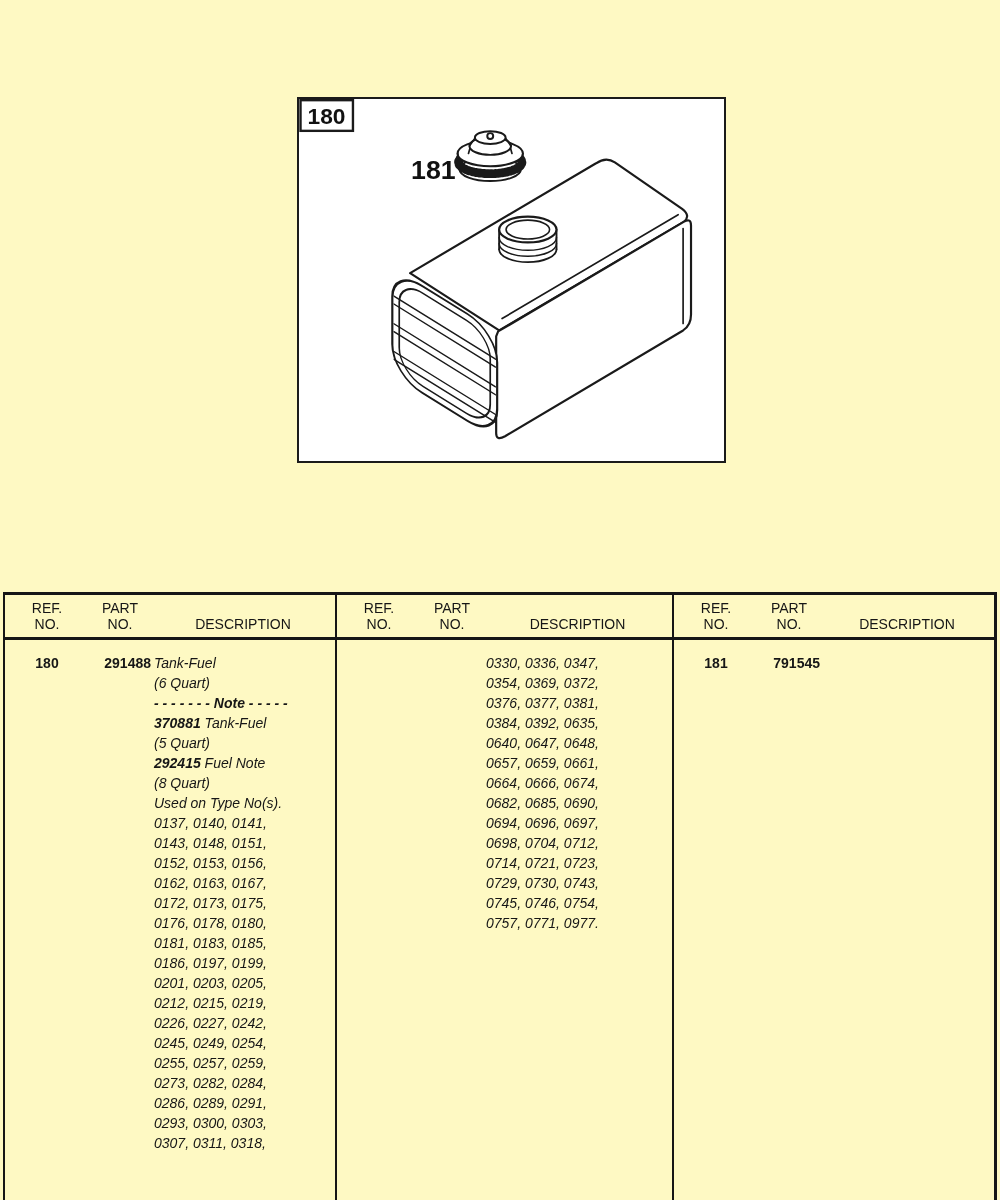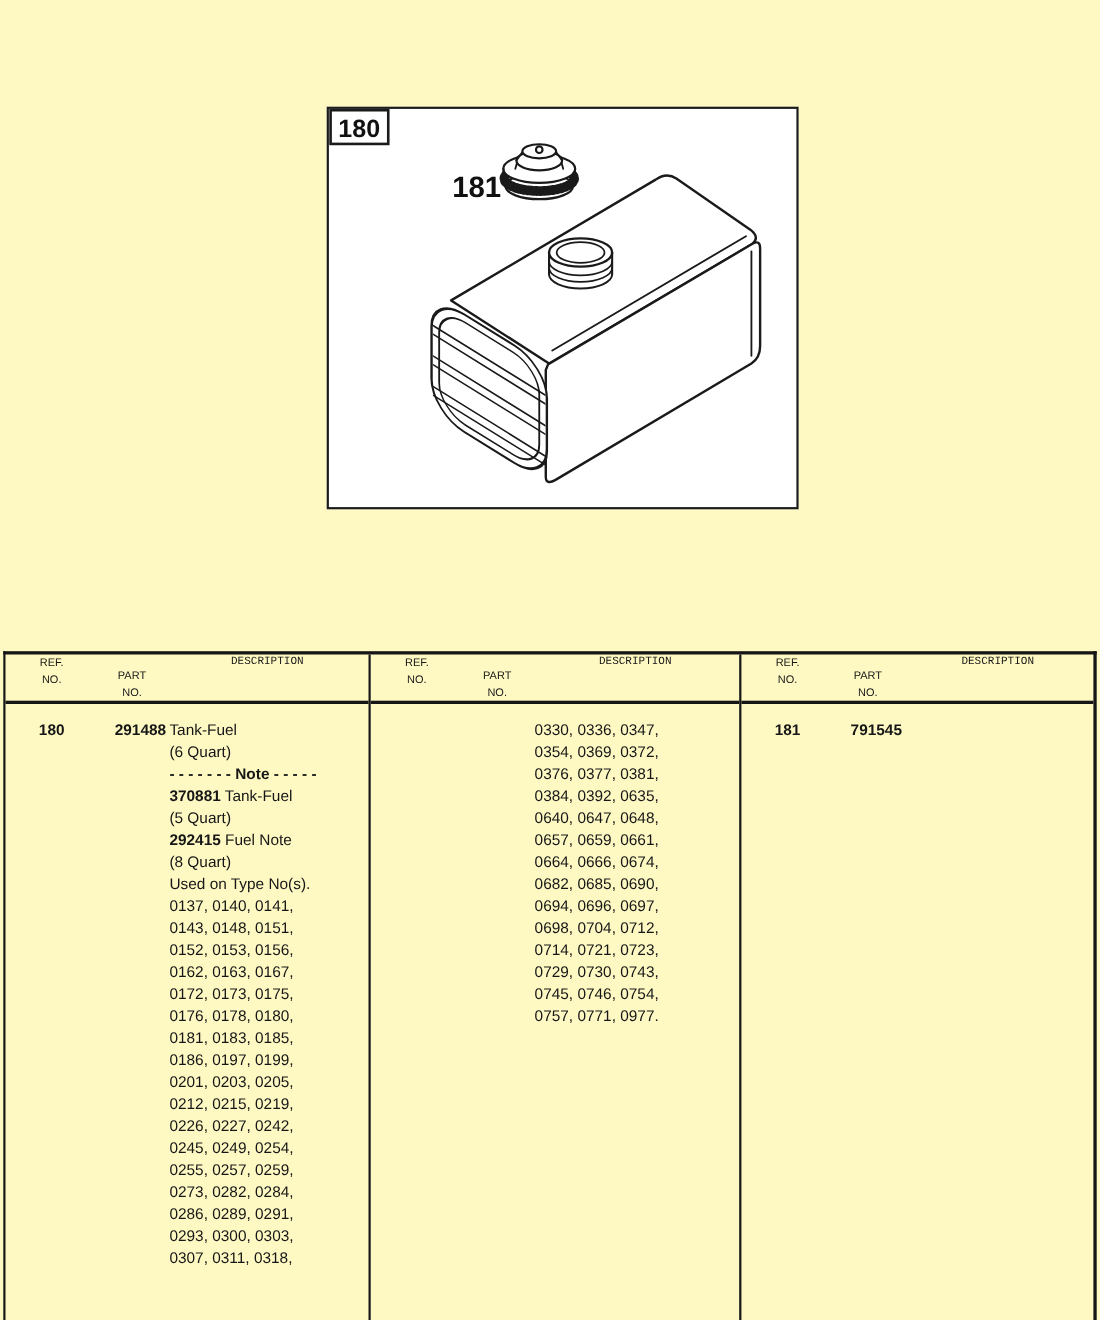--- a/index.html
+++ b/index.html
@@ -12,30 +12,30 @@
   .diagram-box svg{display:block;width:100%;height:100%;}
   svg text{font-family:"Liberation Sans",sans-serif;fill:#111;}
 
   
   .parts-table{position:absolute;left:3px;top:592px;width:994px;bottom:0;
                border-top:3px solid #161616;border-right:3px solid #161616;border-left:2px solid #161616;
                box-sizing:border-box;display:grid;grid-template-columns:330px 337px 1fr;}
   .col-group{box-sizing:border-box;}
   .col-group.g2,.col-group.g3{border-left:2px solid #161616;}
   .col-header{height:45px;border-bottom:3px solid #161616;box-sizing:border-box;
-              display:flex;align-items:flex-start;padding-bottom:5px;
-              font-size:10px;line-height:16px;}
+              display:flex;align-items:flex-end;padding-bottom:5px;
+              font-size:14px;line-height:16px;}
   .h-ref{width:84px;text-align:center;}
   .h-part{width:62px;text-align:center;margin-top:12px;}
-  .h-desc{flex:1;text-align:center;padding-bottom:0px;font-family:Liberation Mono, monospace;}
+  .h-desc{flex:1;text-align:center;padding-bottom:0px;}
   .col-body{display:flex;padding-top:13px;font-size:14px;line-height:20px;}
   .ref-cell{width:84px;text-align:center;font-weight:bold;flex-shrink:0;}
   .part-cell{width:62px;text-align:right;font-weight:bold;flex-shrink:0;}
   .desc-cell{flex:1;padding-left:3px;}
-  .desc-line{white-space:nowrap;}
+  .desc-line{white-space:nowrap;font-style:italic;}
   .desc-line b{font-weight:bold;}
 </style>
 </head>
 <body>
 
 <div class="page">
 
   <div class="diagram-box">
     <svg viewBox="0 0 429 366">
 

